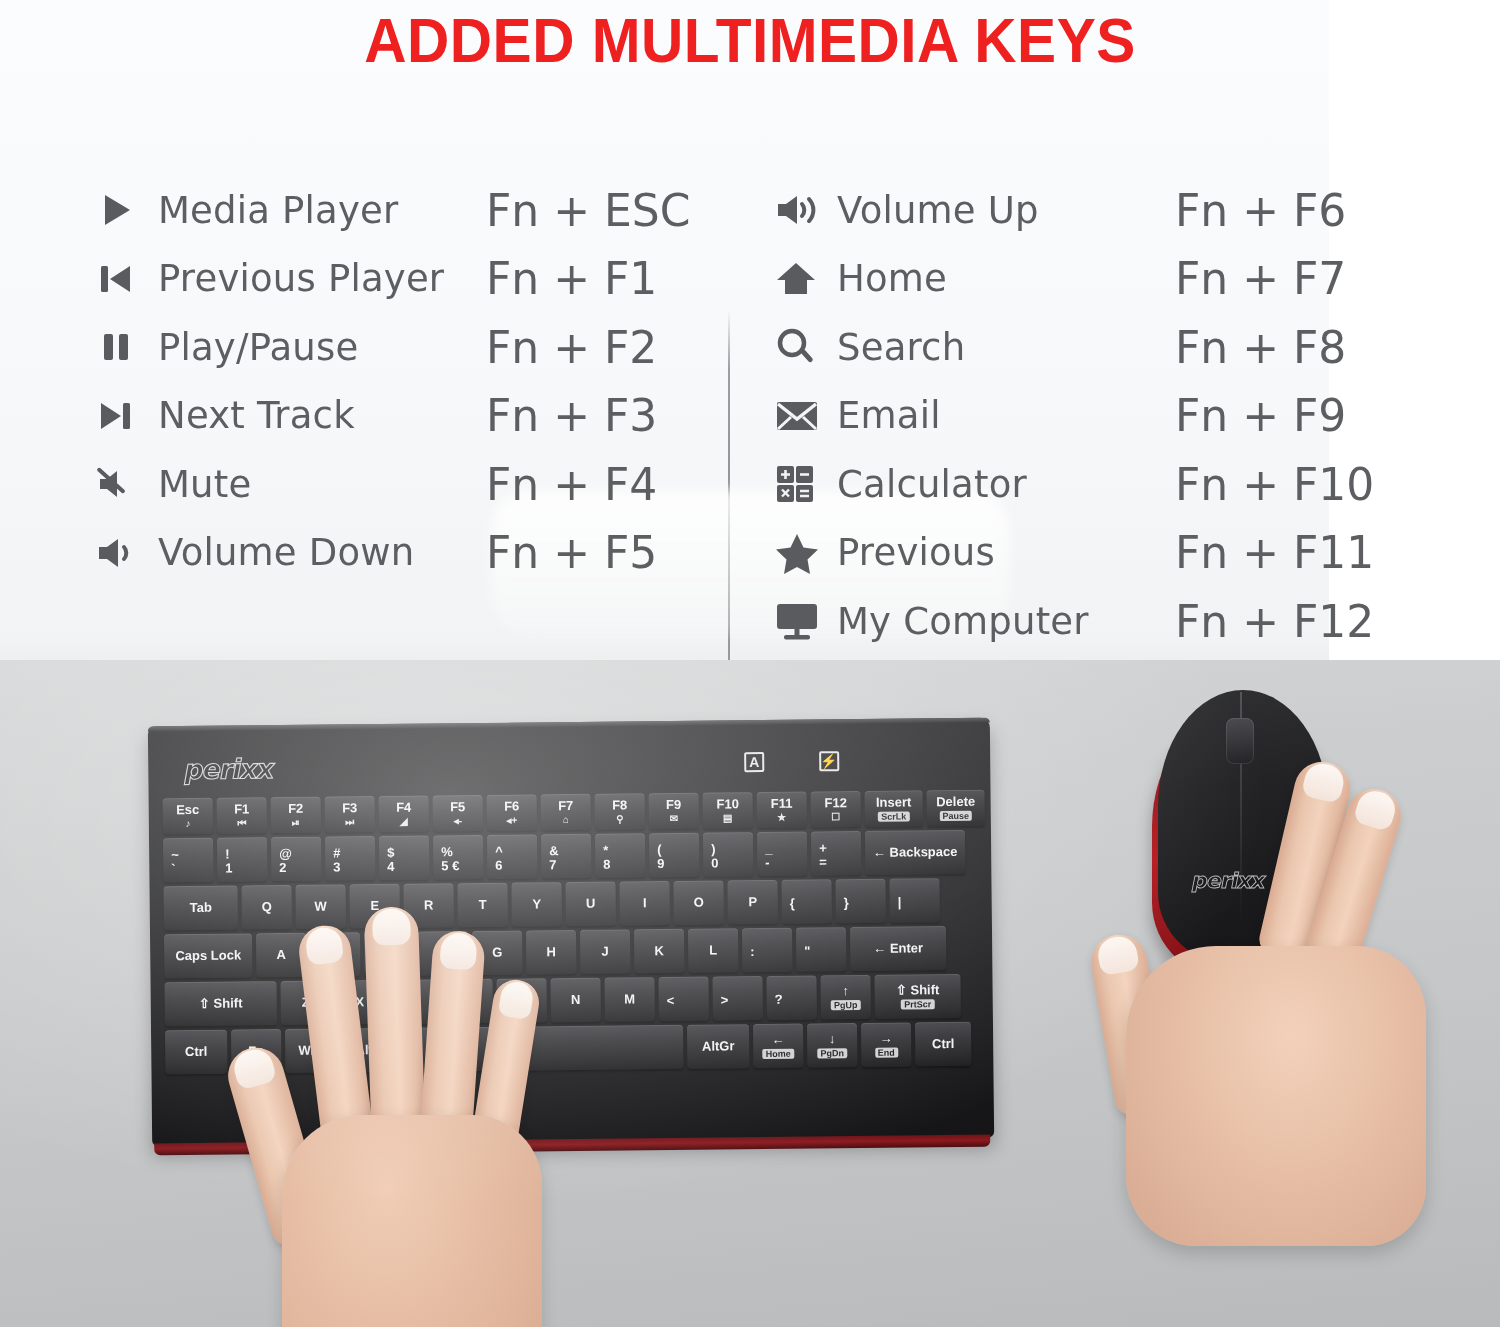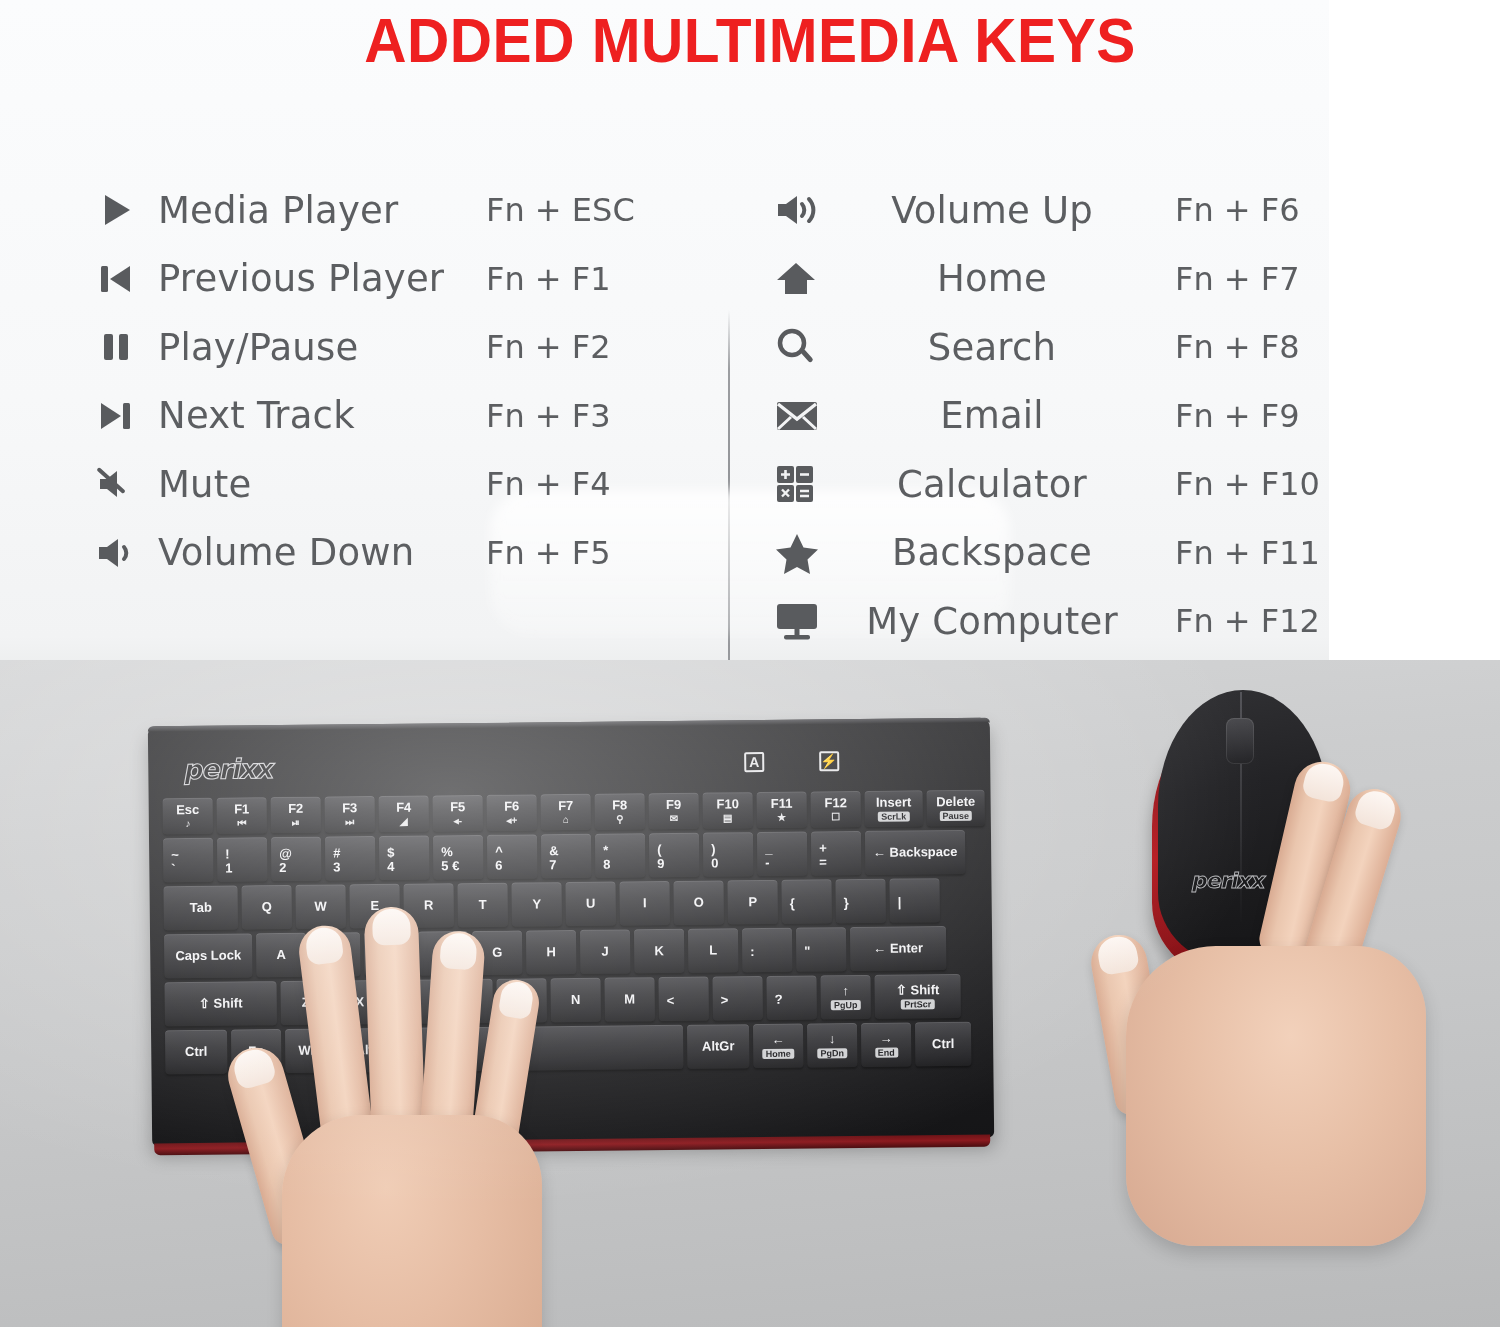--- a/index.html
+++ b/index.html
@@ -52,28 +52,28 @@
     flex: 1 1 auto;
     font-size: 37px;
     color: #5c5e61;
     letter-spacing: .2px;
     white-space: nowrap;
     font-family: "DejaVu Sans","Liberation Sans",sans-serif;
     font-weight: 400;
   }
   .row .key {
     flex: 0 0 200px;
-    font-size: 32px;
+    font-size: 44px;
     color: #5c5e61;
     white-space: nowrap;
     font-family: "DejaVu Sans","Liberation Sans",sans-serif;
   }
   .col.left  .lbl { max-width: 330px; }
   .col.left  .key { flex-basis: 210px; }
-  .col.right .lbl { max-width: 330px; text-align: center; }
+  .col.right .lbl { max-width: 330px; }
   .col.right .key { flex-basis: 210px; margin-left: 28px; }
 
   
   .gloss {
     position: absolute; left: 490px; top: 330px;
     width: 520px; height: 145px;
     background: linear-gradient(180deg,rgba(255,255,255,.85),rgba(255,255,255,.25));
     border-radius: 40px;
     filter: blur(6px);
     pointer-events: none;
@@ -358,21 +358,21 @@
         <span class="lbl">Calculator</span>
         <span class="key">Fn + F10</span>
       </div>
 
       <div class="row">
         <span class="ic">
           <svg width="44" height="42" viewBox="0 0 44 42">
             <path d="M22 2 L28.5 15.5 L43 17.5 L32.5 27.5 L35 42 L22 35 L9 42 L11.5 27.5 L1 17.5 L15.5 15.5 Z" fill="#595b5e"></path>
           </svg>
         </span>
-        <span class="lbl">Backspace</span>
+        <span class="lbl">Previous</span>
         <span class="key">Fn + F11</span>
       </div>
 
       <div class="row">
         <span class="ic">
           <svg width="44" height="40" viewBox="0 0 44 40">
             <rect x="2" y="3" width="40" height="25" rx="3" fill="#595b5e"></rect>
             <rect x="19.5" y="28" width="5" height="6" fill="#595b5e"></rect>
             <rect x="9" y="34" width="26" height="4.5" rx="2" fill="#595b5e"></rect>
           </svg>

